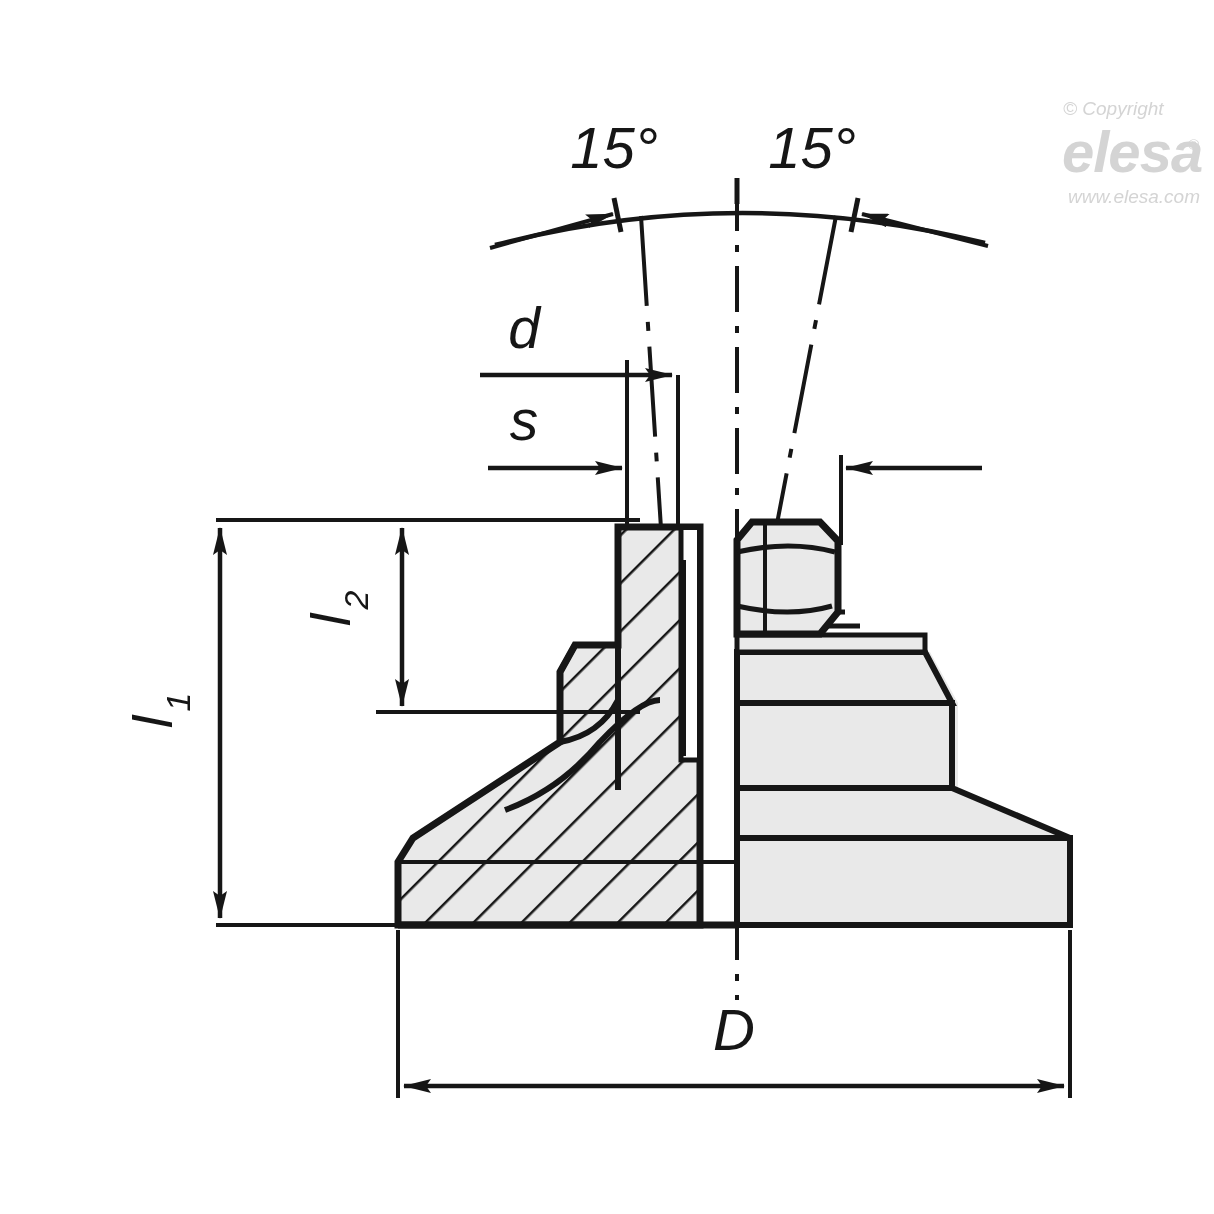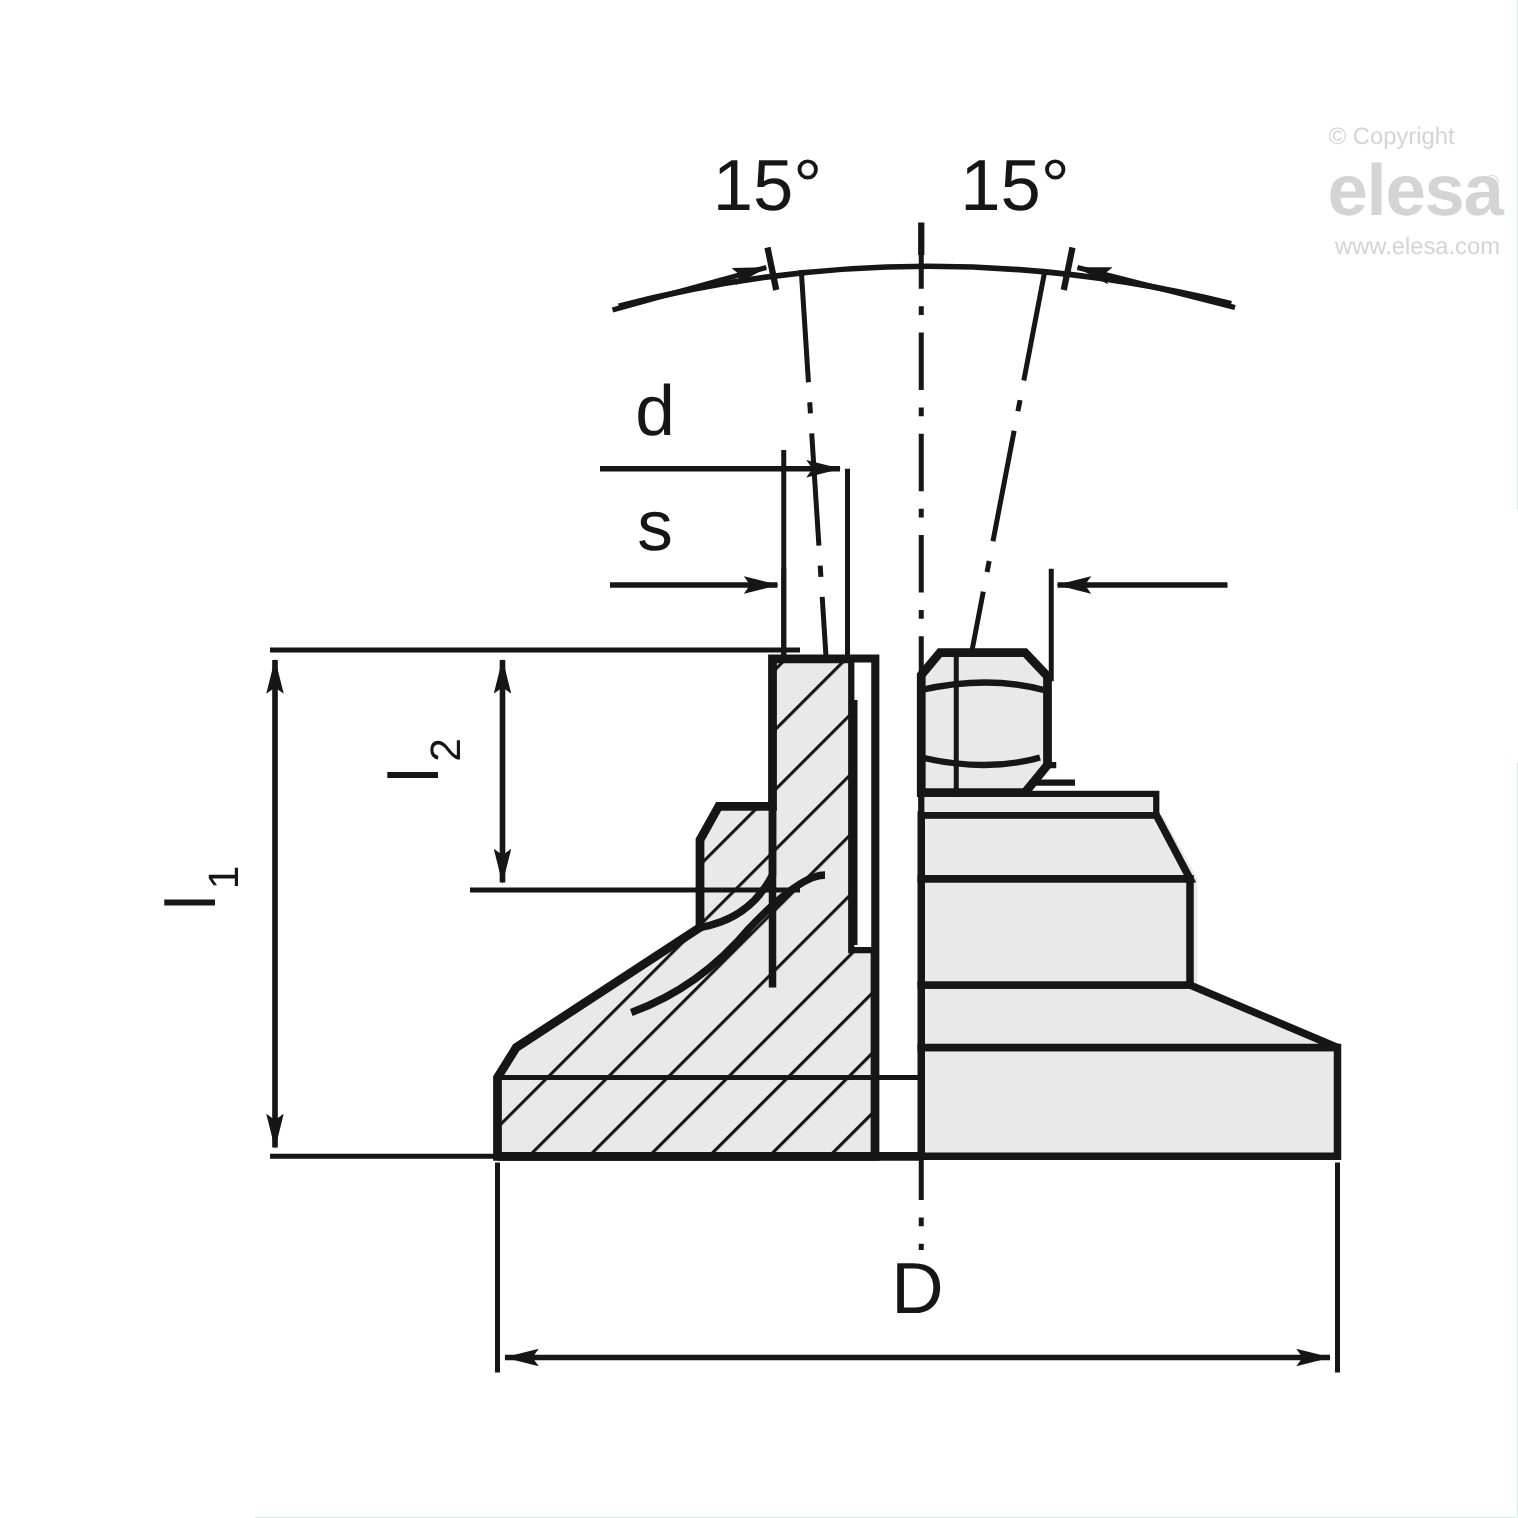--- a/index.html
+++ b/index.html
@@ -7,22 +7,23 @@
     padding: 0;
     background: #ffffff;
   }
   body {
     font-family: "Liberation Sans", sans-serif;
   }
   #page {
     position: relative;
     width: 1214px;
     height: 1214px;
-    background: #14b8a6;
+    background: #8b5cf6;
     overflow: hidden;
+    font-style: italic;
   }
   #drawing {
     position: absolute;
     left: 0;
     top: 0;
     width: 1214px;
     height: 1214px;
     display: block;
   }
   .dim-text {

